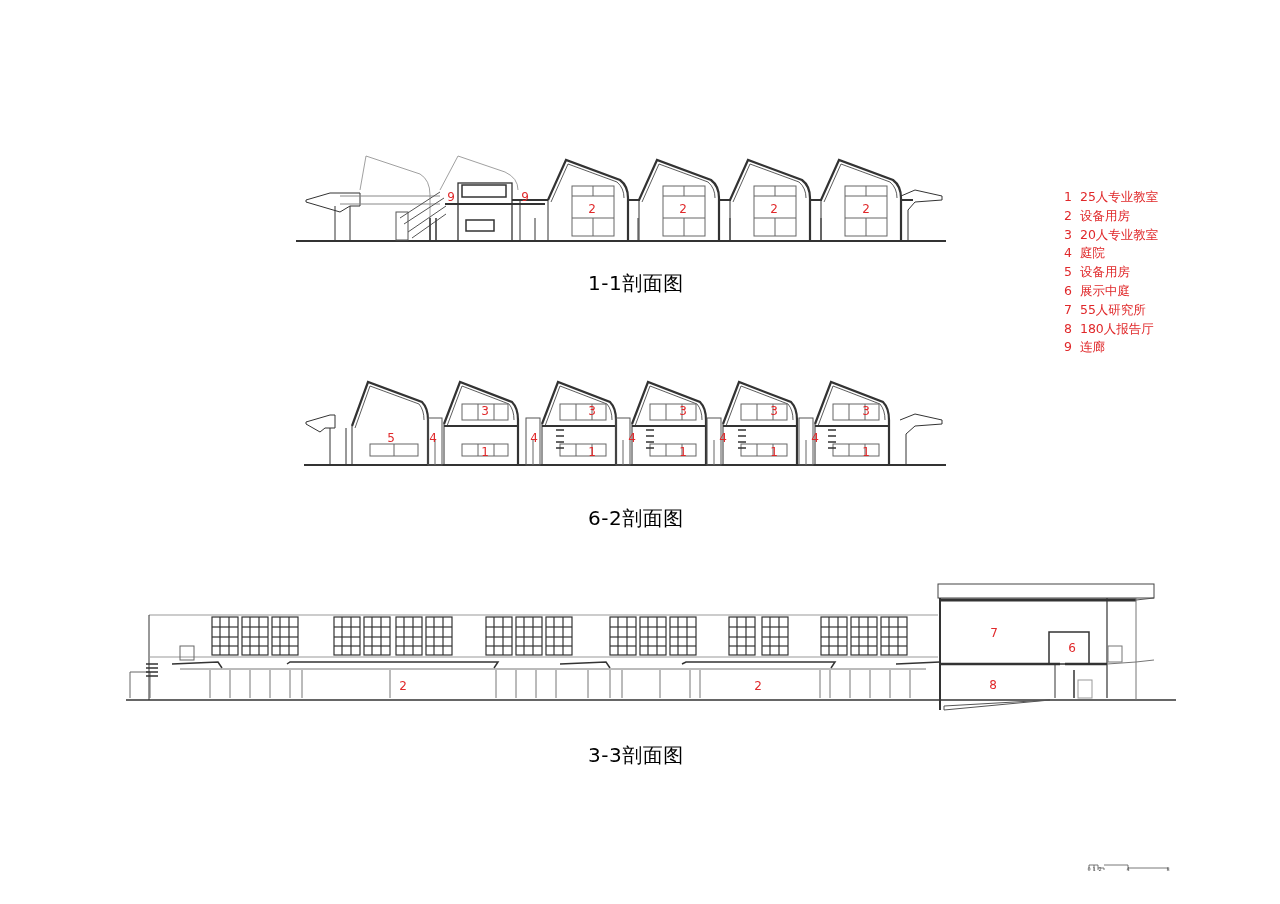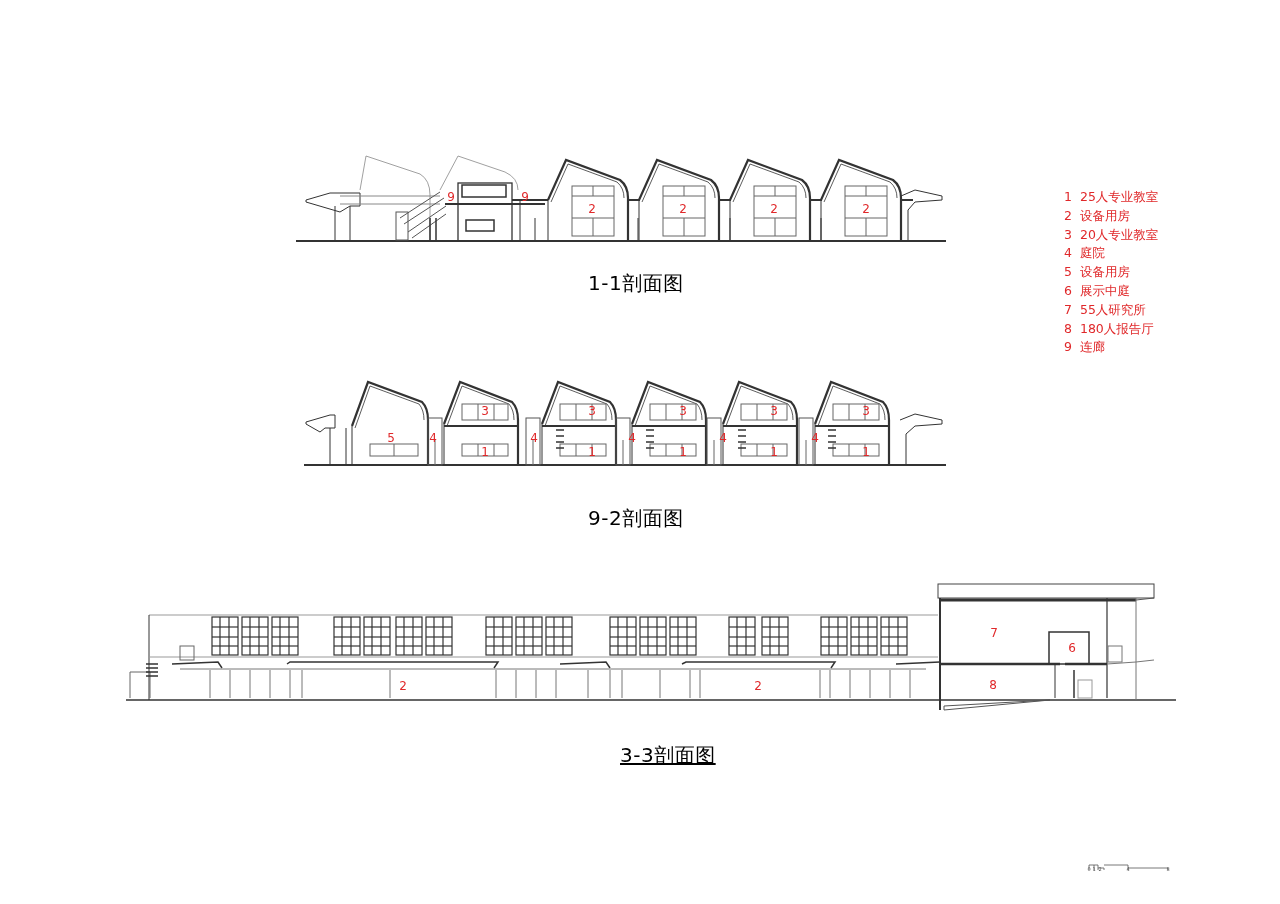--- a/index.html
+++ b/index.html
@@ -109,21 +109,21 @@
     <use href="#mod2" x="279"></use>
     <use href="#mod2" x="371"></use>
 
     <path d="M556 430 l8 0 M556 436 l8 0 M556 442 l8 0 M556 448 l8 0" stroke-width="1.5"></path>
     <path d="M646 430 l8 0 M646 436 l8 0 M646 442 l8 0 M646 448 l8 0" stroke-width="1.5"></path>
     <path d="M738 430 l8 0 M738 436 l8 0 M738 442 l8 0 M738 448 l8 0" stroke-width="1.5"></path>
     <path d="M828 430 l8 0 M828 436 l8 0 M828 442 l8 0 M828 448 l8 0" stroke-width="1.5"></path>
 
     <path d="M900 420 L915 414 L942 420 L942 424 L915 426 L906 434 L906 465"></path>
   </svg>
-  <div class="title" style="left:588px;top:505px;">9-2剖面图</div>
+  <div class="title" style="left:588px;top:505px;">6-2剖面图</div>
   <div id="labels-1">
       <div class="rl" style="left: 391px; top: 438px;">5</div>
       <div class="rl" style="left: 433px; top: 438px;">4</div>
       <div class="rl" style="left: 485px; top: 411px;">3</div>
       <div class="rl" style="left: 485px; top: 452px;">1</div>
       <div class="rl" style="left: 534px; top: 438px;">4</div>
       <div class="rl" style="left: 592px; top: 411px;">3</div>
       <div class="rl" style="left: 592px; top: 452px;">1</div>
       <div class="rl" style="left: 632px; top: 438px;">4</div>
       <div class="rl" style="left: 683px; top: 411px;">3</div>
@@ -219,21 +219,21 @@
     <line x1="940" y1="664" x2="1060" y2="664" stroke-width="2.5"></line>
     <line x1="1065" y1="664" x2="1107" y2="664" stroke-width="2.5"></line>
     <rect x="1049" y="632" width="40" height="32" stroke-width="1.5"></rect>
     <line x1="1055" y1="664" x2="1055" y2="698"></line>
     <line x1="1074" y1="670" x2="1074" y2="698" stroke-width="1.5"></line>
     <rect x="1078" y="680" width="14" height="18" stroke="#999"></rect>
     <path d="M944 706 L1050 700 L944 710 Z" stroke="#555"></path>
     <rect x="1108" y="646" width="14" height="16" stroke="#777"></rect>
     <path d="M1107 664 L1136 662 L1154 660" stroke="#777"></path>
   </svg>
-  <div class="title" style="left:620px;top:742px;text-decoration:underline;">3-3剖面图</div>
+  <div class="title" style="left:588px;top:742px;">3-3剖面图</div>
   <div id="labels-2">
       <div class="rl" style="left: 403px; top: 686px;">2</div>
       <div class="rl" style="left: 758px; top: 686px;">2</div>
       <div class="rl" style="left: 994px; top: 633px;">7</div>
       <div class="rl" style="left: 1072px; top: 648px;">6</div>
       <div class="rl" style="left: 993px; top: 685px;">8</div>
     </div>
 </div>
 
 <div class="legend">

